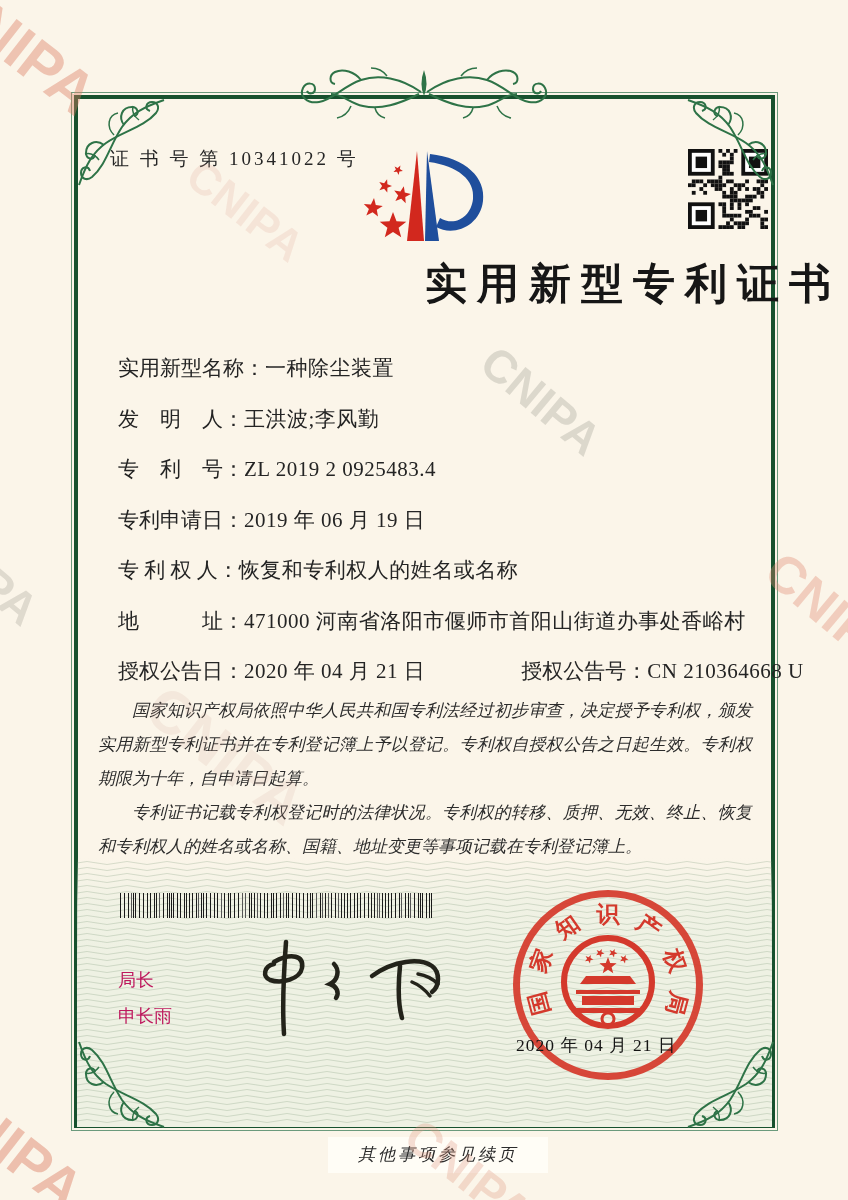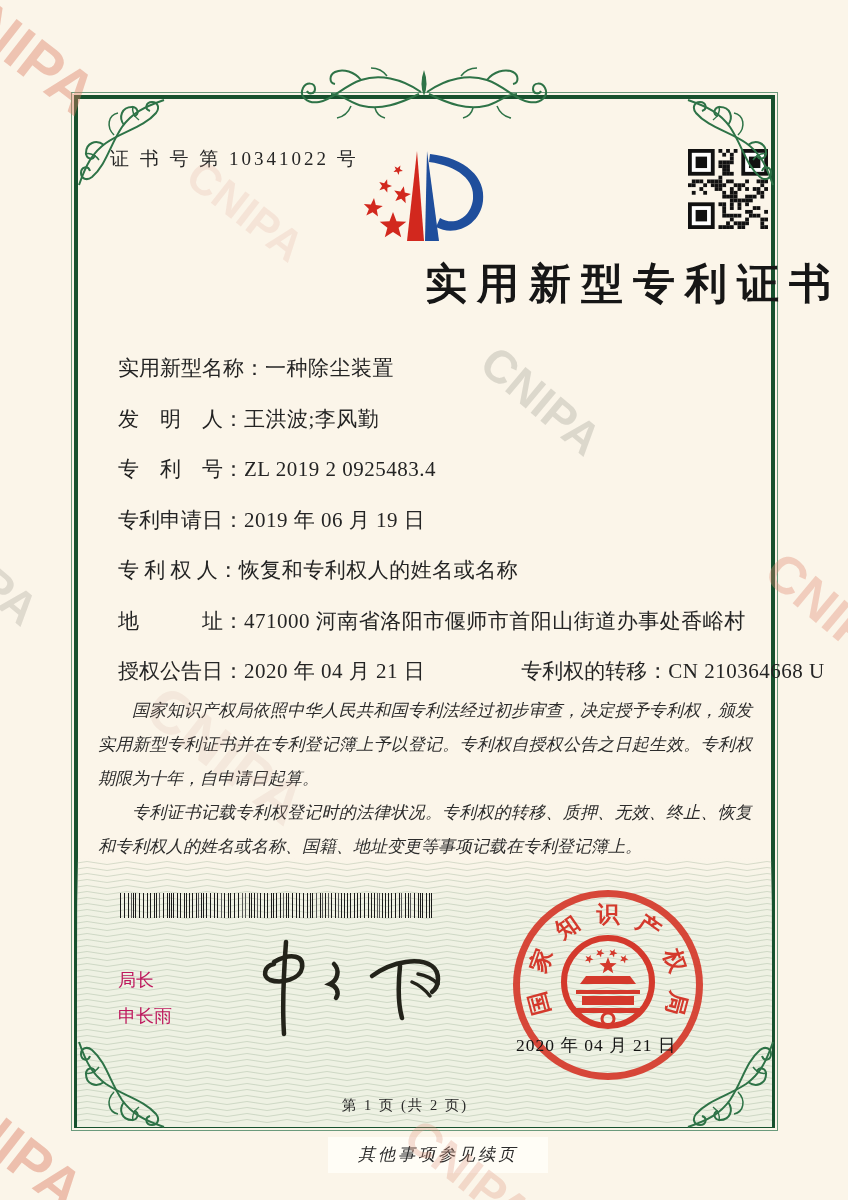--- a/index.html
+++ b/index.html
@@ -261,21 +261,21 @@
     </svg>
   <div class="title">实用新型专利证书</div>
 
   <div class="fields">
     <div class="frow"><span class="flabel">实用新型名称：</span><span class="fvalue">一种除尘装置</span></div>
     <div class="frow"><span class="flabel">发　明　人：</span><span class="fvalue">王洪波;李风勤</span></div>
     <div class="frow"><span class="flabel">专　利　号：</span><span class="fvalue">ZL 2019 2 0925483.4</span></div>
     <div class="frow"><span class="flabel">专利申请日：</span><span class="fvalue">2019 年 06 月 19 日</span></div>
     <div class="frow"><span class="flabel">专 利 权 人：</span><span class="fvalue">恢复和专利权人的姓名或名称</span></div>
     <div class="frow"><span class="flabel">地　　　址：</span><span class="fvalue">471000 河南省洛阳市偃师市首阳山街道办事处香峪村</span></div>
-    <div class="frow"><span class="flabel">授权公告日：</span><span class="fvalue">2020 年 04 月 21 日</span><span class="flabel2">专利权的转移：</span><span class="fvalue">CN 210364668 U</span></div>
+    <div class="frow"><span class="flabel">授权公告日：</span><span class="fvalue">2020 年 04 月 21 日</span><span class="flabel2">授权公告号：</span><span class="fvalue">CN 210364668 U</span></div>
   </div>
 
   <div class="body-text">
     <p>国家知识产权局依照中华人民共和国专利法经过初步审查，决定授予专利权，颁发实用新型专利证书并在专利登记簿上予以登记。专利权自授权公告之日起生效。专利权期限为十年，自申请日起算。</p>
     <p>专利证书记载专利权登记时的法律状况。专利权的转移、质押、无效、终止、恢复和专利权人的姓名或名称、国籍、地址变更等事项记载在专利登记簿上。</p>
   </div>
 
   <div class="wave-zone">
     <svg id="waves" width="695" height="269">
         <path d="M0 5 q10 -3 20 0 t20 0 t20 0 t20 0 t20 0 t20 0 t20 0 t20 0 t20 0 t20 0 t20 0 t20 0 t20 0 t20 0 t20 0 t20 0 t20 0 t20 0 t20 0 t20 0 t20 0 t20 0 t20 0 t20 0 t20 0 t20 0 t20 0 t20 0 t20 0 t20 0 t20 0 t20 0 t20 0 t20 0 t20 0 t20 0" fill="none" stroke="rgba(125,152,122,0.32)" stroke-width="0.9"></path>
@@ -465,16 +465,15 @@
           <path d="M-28,2 h56 l-6,-8 h-44 Z"></path>
           <rect x="-32" y="8" width="64" height="4"></rect>
           <rect x="-26" y="14" width="52" height="9"></rect>
           <rect x="-34" y="26" width="68" height="5"></rect>
           <circle cx="0" cy="37" r="6" fill="none" stroke="#d4392c" stroke-width="3"></circle>
         </g>
       </svg>
   </div>
   <div class="seal-date">2020 年 04 月 21 日</div>
 
-  <div class="page-info">第 1 页 (共 2 页)</div>
   <div class="cont-note">其他事项参见续页</div>
 
 </div>
 
 </body></html>

